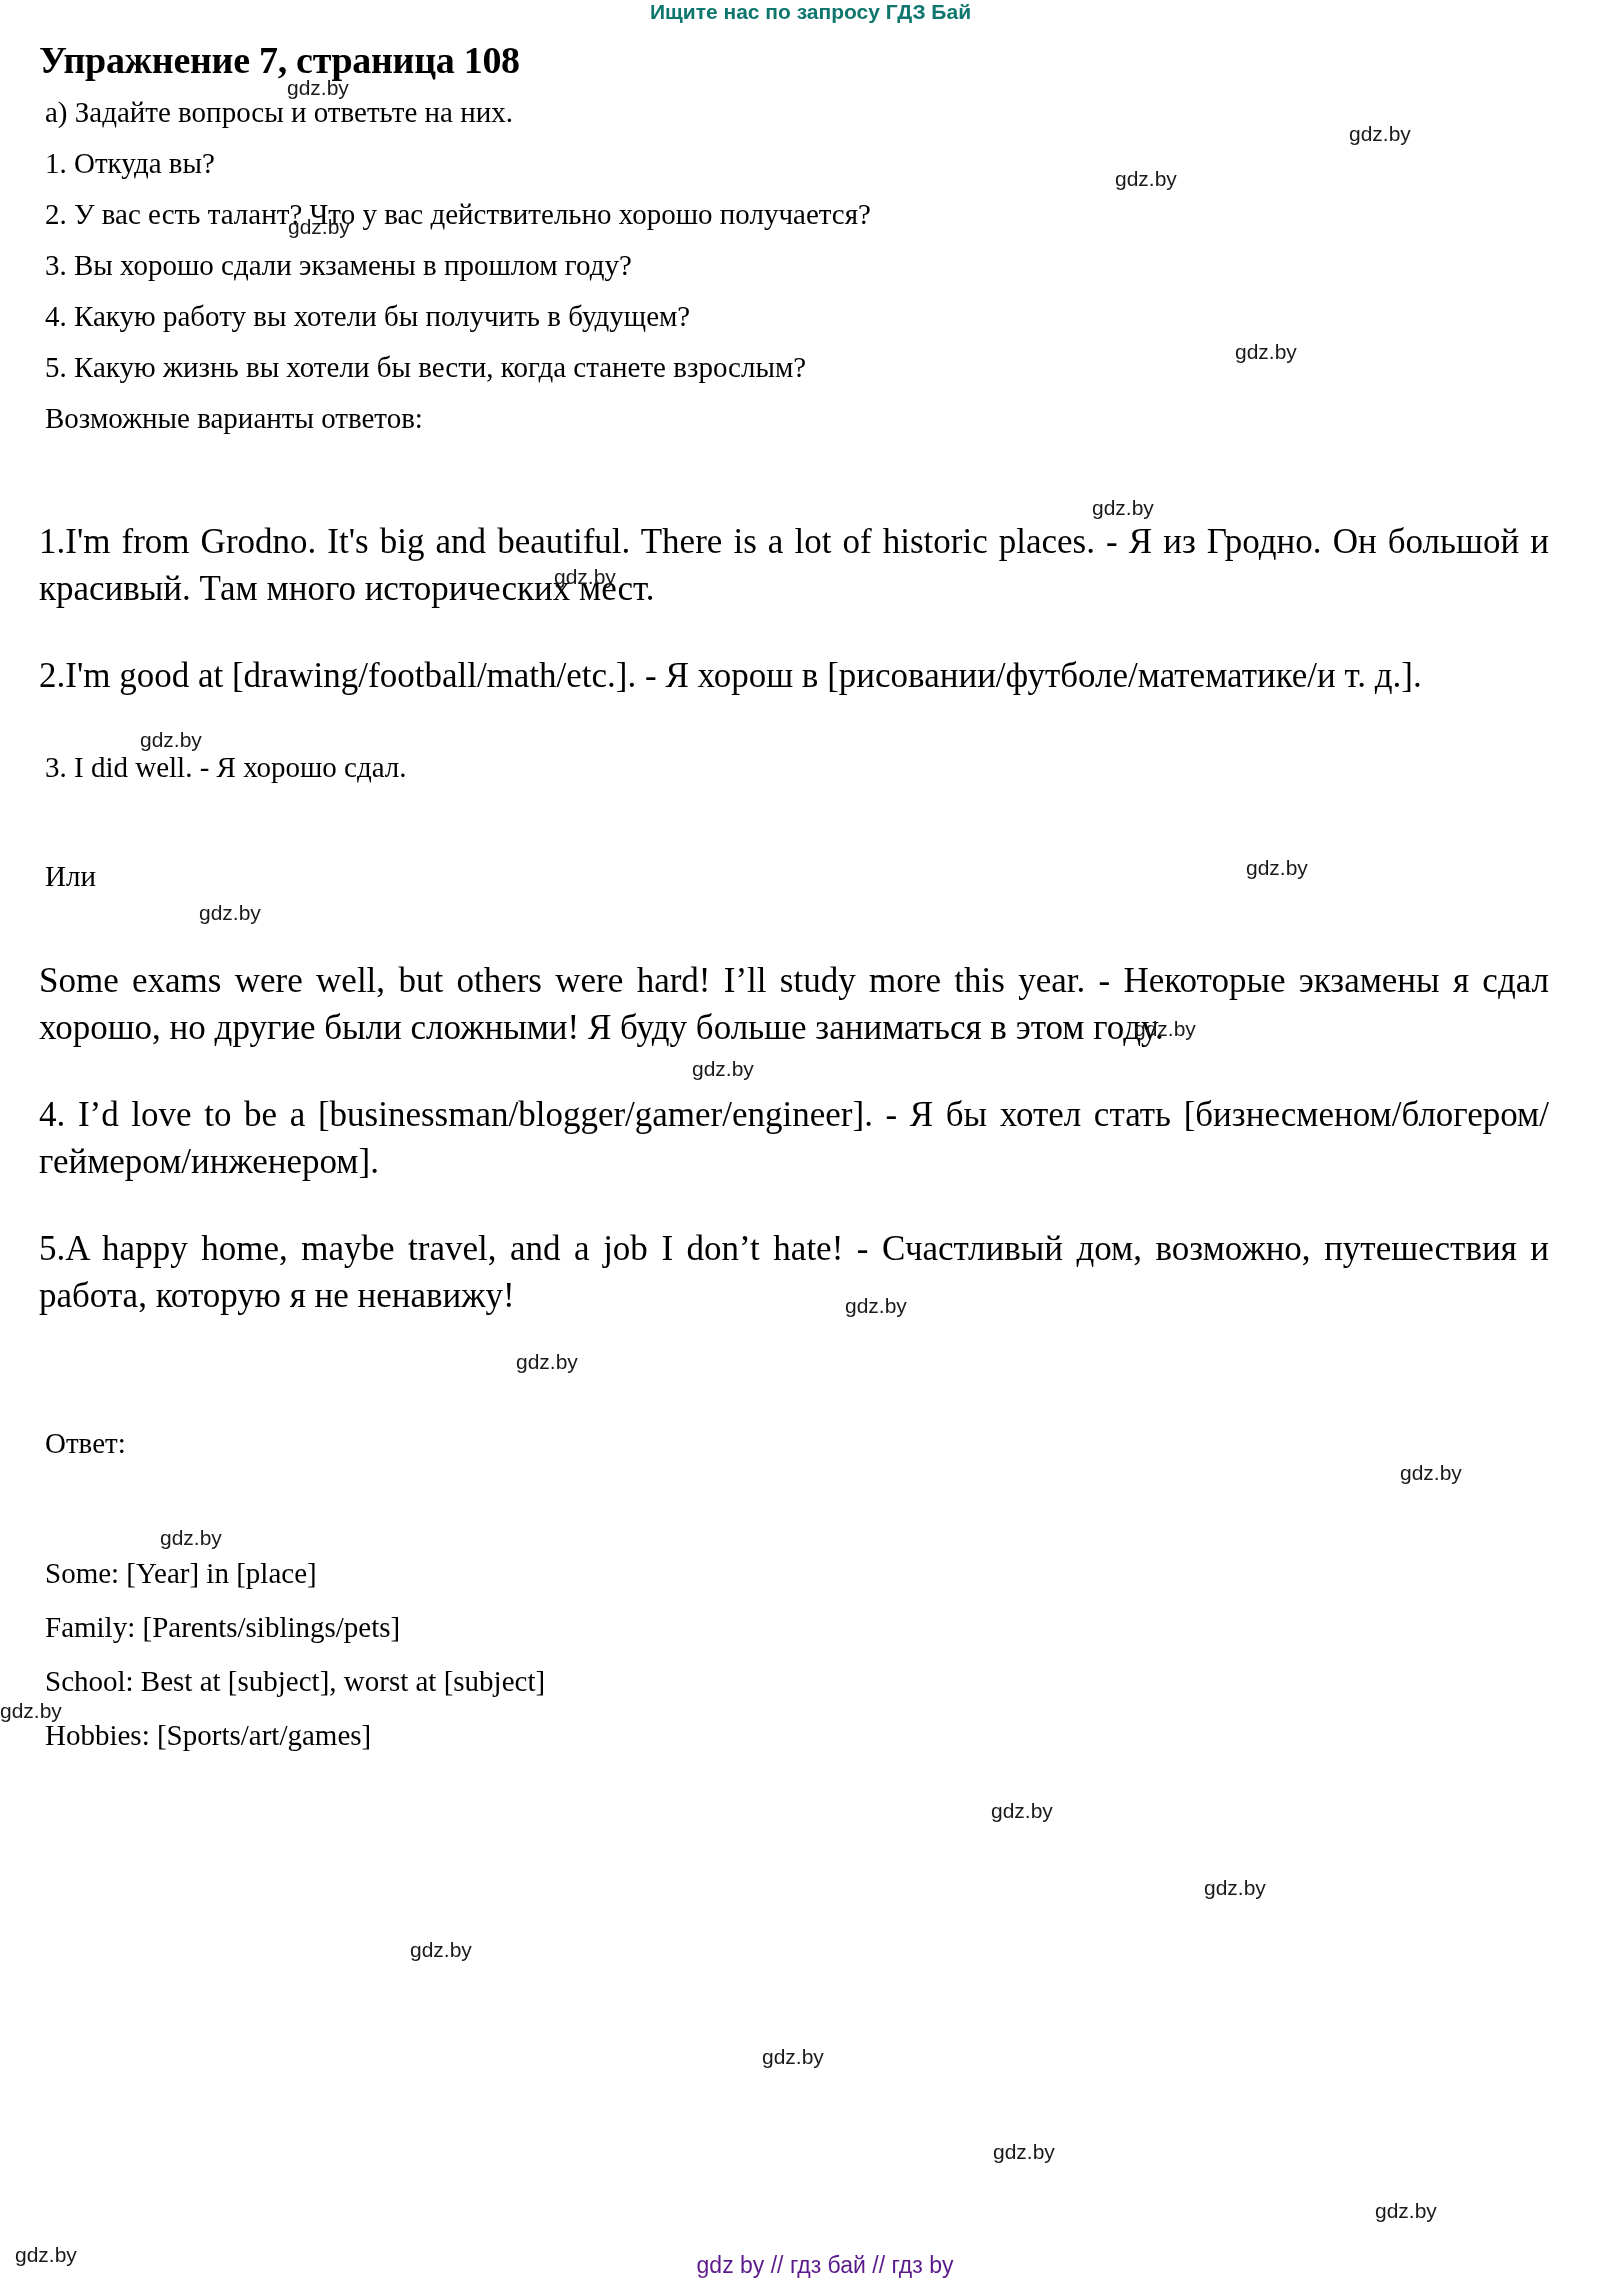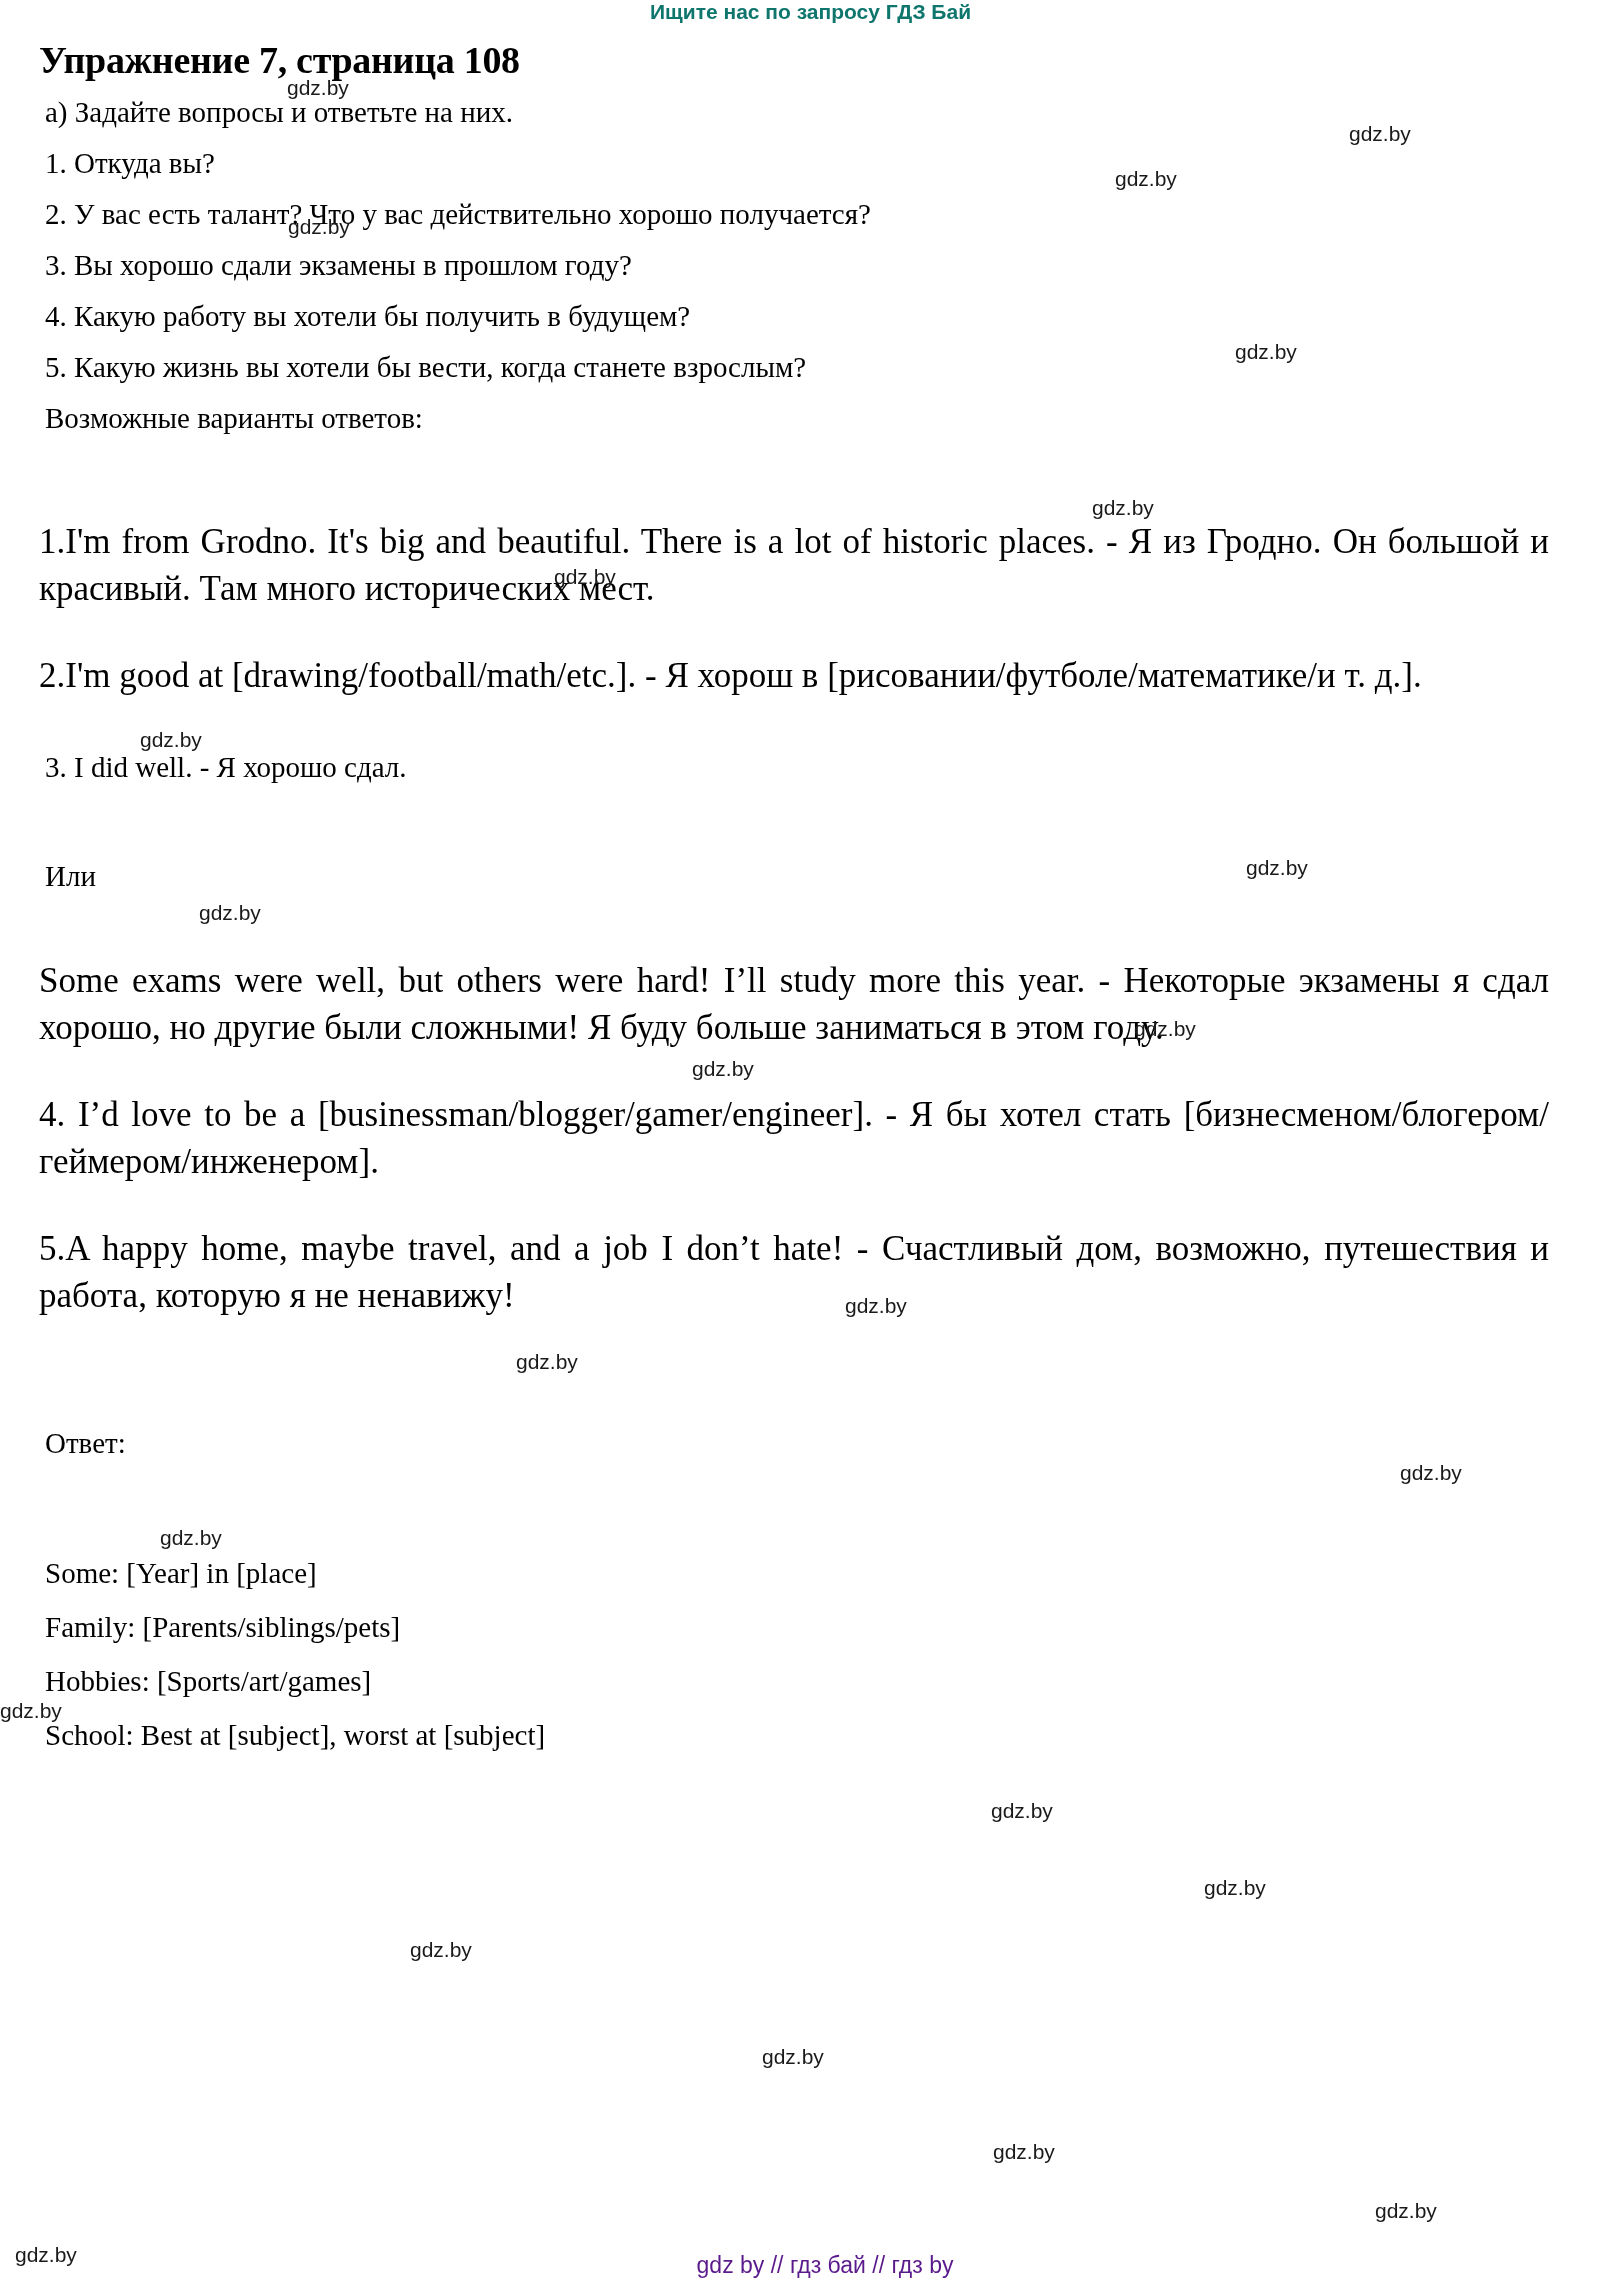--- a/index.html
+++ b/index.html
@@ -150,22 +150,22 @@
 
   <div class="gap-xl"></div>
 
   <p class="ln">Ответ:</p>
 
   <div class="gap-xl"></div>
 
   <div class="notes">
     <p class="ln">Some: [Year] in [place]</p>
     <p class="ln">Family: [Parents/siblings/pets]</p>
+    <p class="ln">School: Best at [subject], worst at [subject]</p>
     <p class="ln">Hobbies: [Sports/art/games]</p>
-    <p class="ln">School: Best at [subject], worst at [subject]</p>
   </div>
 
 </div>
 
 <div id="watermark-layer">
     <div class="wm" style="left: 287px; top: 44px; color: rgb(26, 26, 26);">gdz.by</div>
     <div class="wm" style="left: 1349px; top: 90px; color: rgb(26, 26, 26);">gdz.by</div>
     <div class="wm" style="left: 1115px; top: 135px; color: rgb(26, 26, 26);">gdz.by</div>
     <div class="wm" style="left: 288px; top: 183px; color: rgb(26, 26, 26);">gdz.by</div>
     <div class="wm" style="left: 1235px; top: 308px; color: rgb(26, 26, 26);">gdz.by</div>

